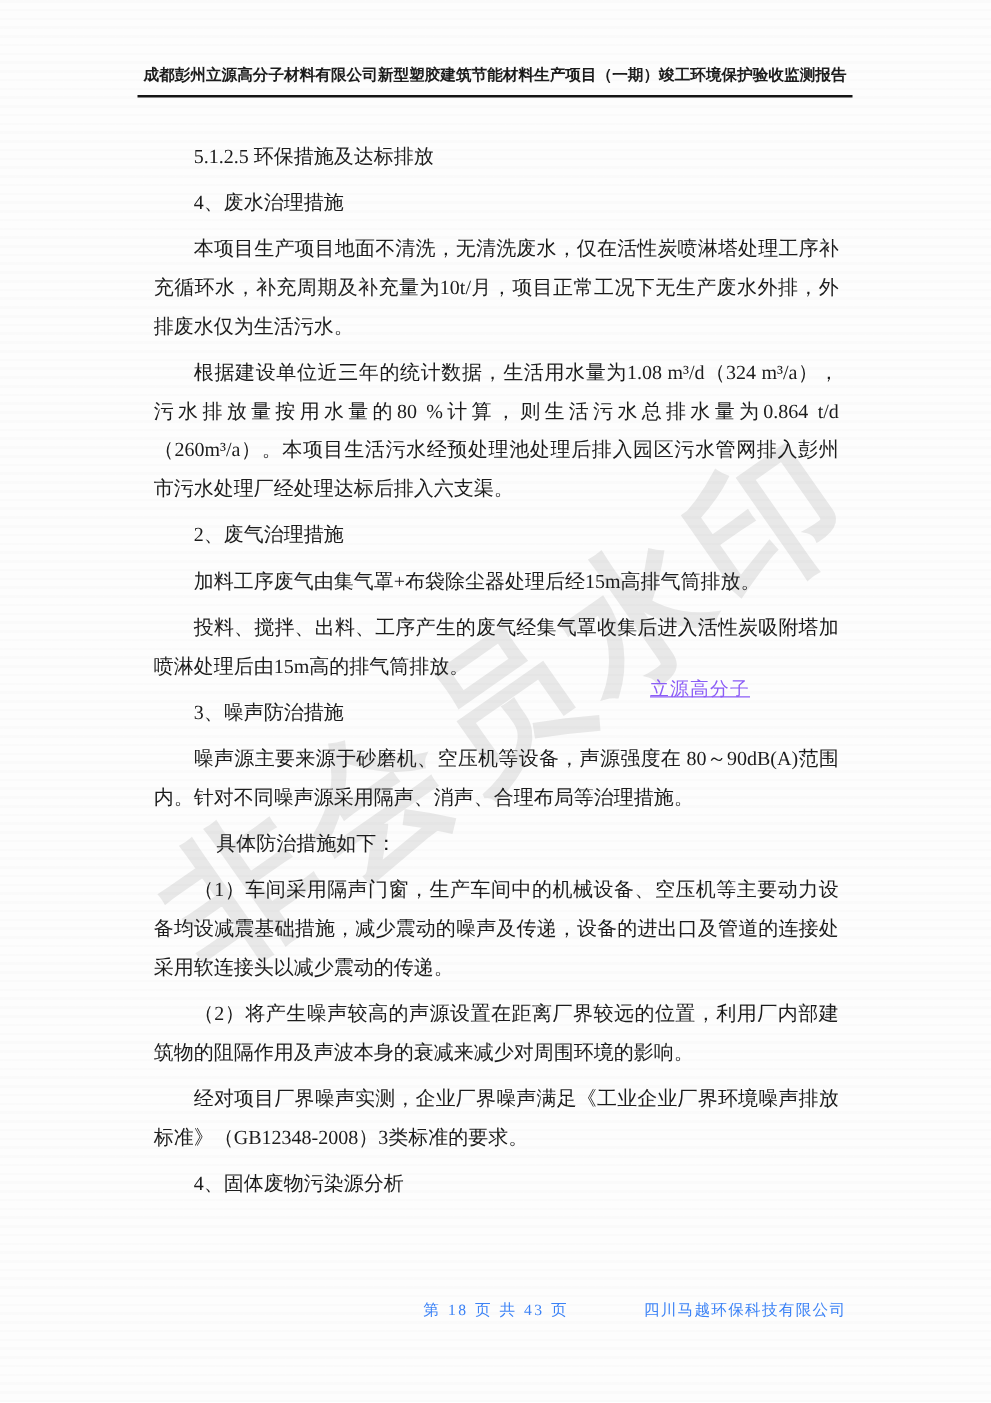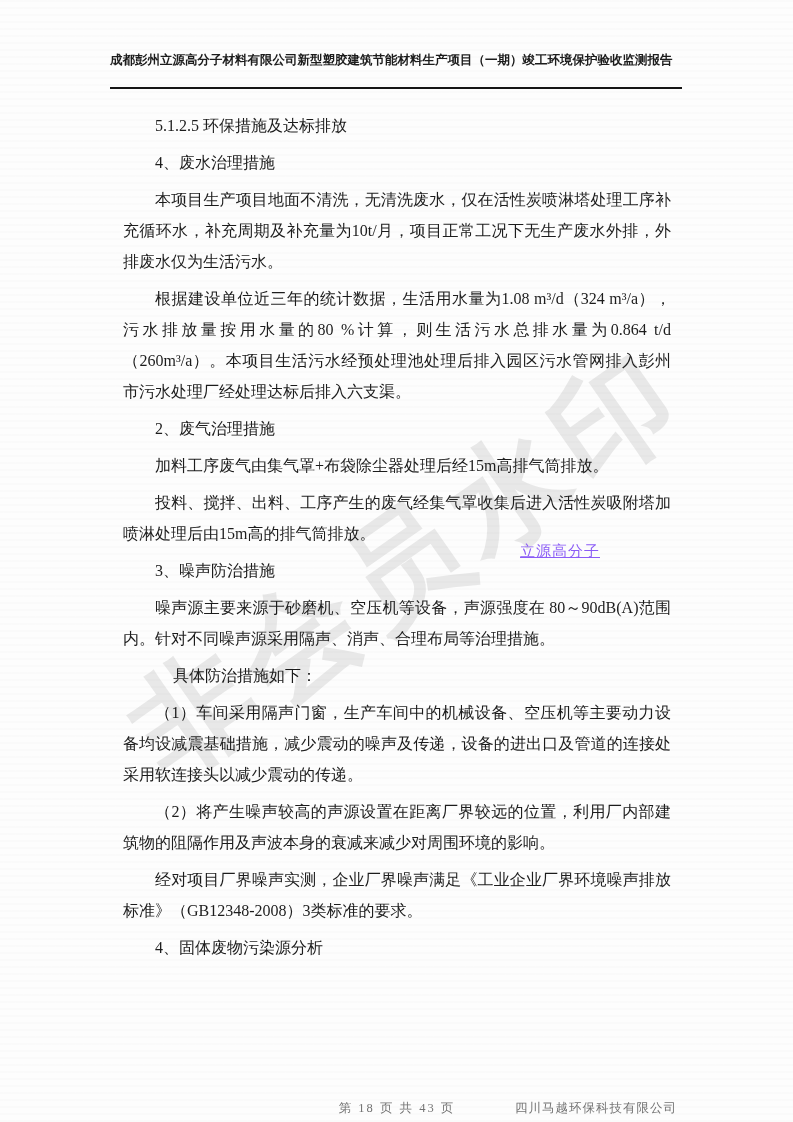--- a/index.html
+++ b/index.html
@@ -23,27 +23,27 @@
     inset: 0;
     background:
       repeating-linear-gradient(0deg, rgba(0,0,0,0.012) 0 2px, rgba(0,0,0,0) 2px 7px);
     pointer-events: none;
   }
   .header {
     position: absolute;
     top: 50px;
     left: 110px;
     width: 572px;
-    text-align: left;
+    text-align: center;
     font-weight: bold;
     font-size: 12.5px;
     line-height: 20px;
     white-space: nowrap;
     border-bottom: 2px solid #151515;
-    padding-bottom: 17px;
+    padding-bottom: 6px;
     letter-spacing: 0px;
   }
   .content {
     position: absolute;
     top: 104px;
     left: 117px;
     width: 560px;
     font-size: 16px;
     line-height: 31px;
     text-align: justify;
@@ -77,26 +77,26 @@
     position: absolute;
     left: 520px;
     top: 542px;
     font-size: 15px;
     color: #8b5cf6;
     letter-spacing: 1px;
     text-decoration: underline;
   }
   .footer {
     position: absolute;
-    top: 1100px;
+    top: 1040px;
     left: 117px;
     width: 560px;
     height: 20px;
     font-size: 12.5px;
-    color: #737373;
+    color: #3b82f6;
   }
   .footer .page-info {
     position: absolute;
     left: 0;
     right: 0;
     text-align: center;
     letter-spacing: 2px;
   }
   .footer .company {
     position: absolute;

